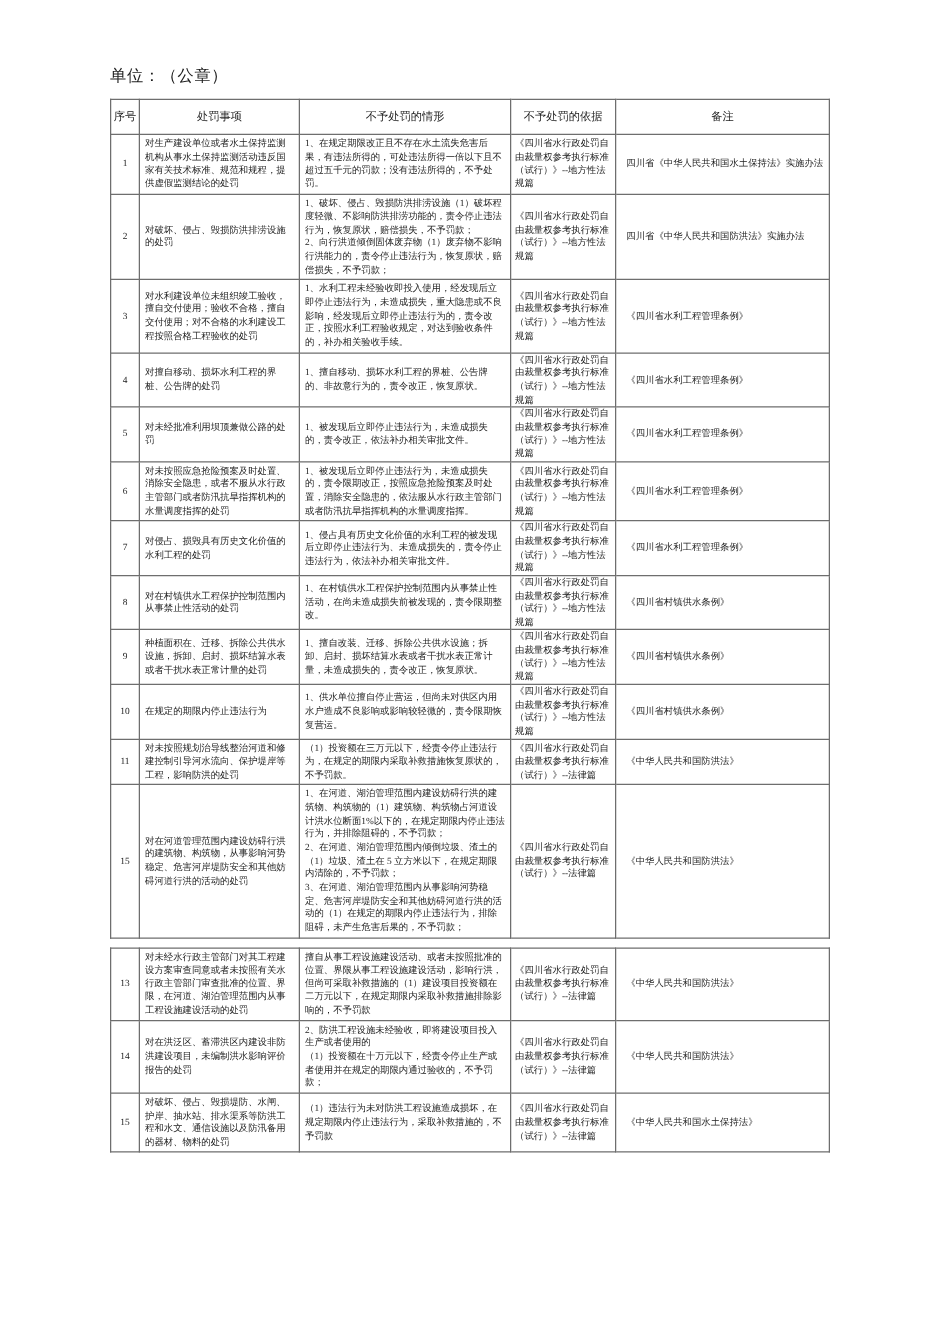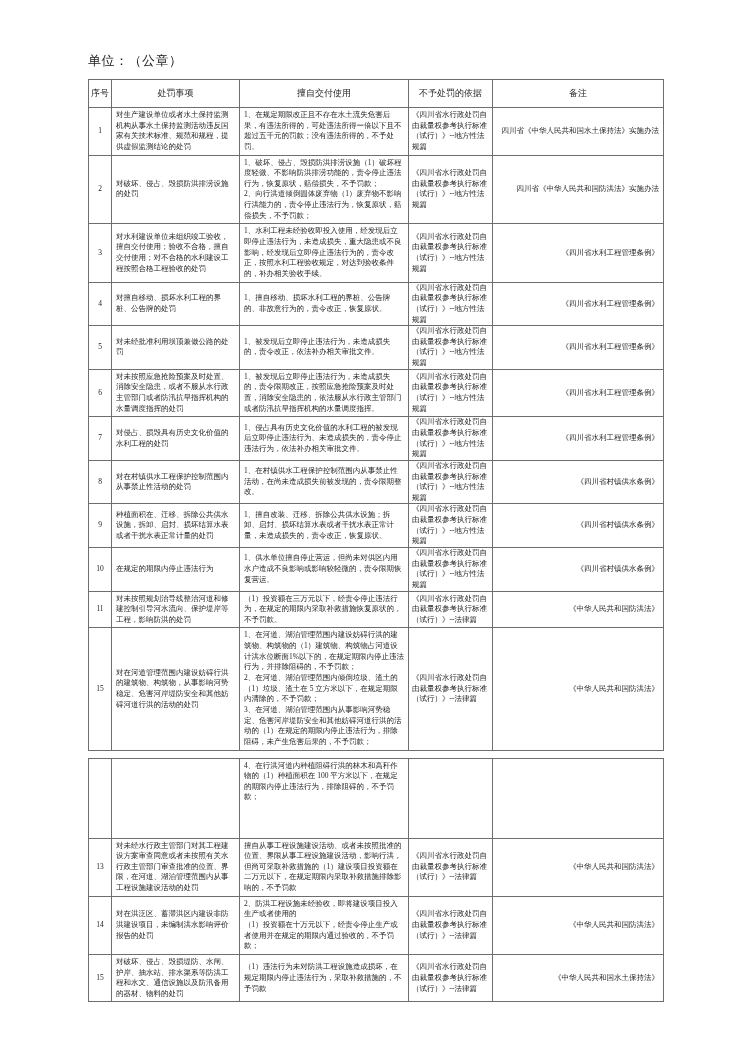--- a/index.html
+++ b/index.html
@@ -49,21 +49,21 @@
   }
   col.c-num    { width:23px;  }
   col.c-item   { width:128px; }
   col.c-scen   { width:169px; }
   col.c-basis  { width:84px;  }
   col.c-remark { width:171px; }
   td.num    { text-align:center; }
   td.item   { text-align:left; }
   td.scen   { text-align:left; white-space:pre-line; }
   td.basis  { text-align:left; padding:0 3px; }
-  td.remark { text-align:right; padding:2px 4px 2px 8px; }
+  td.remark { text-align:left; padding:2px 4px 2px 8px; }
   tr.continuation td { vertical-align:top; height:80px; }
 </style>
 </head>
 <body>
 
 <div class="page">
 
 
   <div class="unit-line">单位：（公章）</div>
 
@@ -72,21 +72,21 @@
       <col class="c-num">
         <col class="c-item">
         <col class="c-scen">
         <col class="c-basis">
         <col class="c-remark">
     </colgroup>
     <thead>
       <tr id="header-row">
           <th>序号</th>
           <th>处罚事项</th>
-          <th>擅自交付使用</th>
+          <th>不予处罚的情形</th>
           <th>不予处罚的依据</th>
           <th>备注</th>
         </tr>
     </thead>
     <tbody id="tbody-page1">
         <tr>
           <td class="num">1</td>
           <td class="item">对生产建设单位或者水土保持监测机构从事水土保持监测活动违反国家有关技术标准、规范和规程，提供虚假监测结论的处罚</td>
           <td class="scen">1、在规定期限改正且不存在水土流失危害后果，有违法所得的，可处违法所得一倍以下且不超过五千元的罚款；没有违法所得的，不予处罚。</td>
           <td class="basis">《四川省水行政处罚自由裁量权参考执行标准（试行）》--地方性法规篇</td>
@@ -177,27 +177,20 @@
 
   <table class="penalty second">
     <colgroup>
       <col class="c-num">
         <col class="c-item">
         <col class="c-scen">
         <col class="c-basis">
         <col class="c-remark">
     </colgroup>
     <tbody id="tbody-page2">
-        <tr class="continuation">
-          <td class="num"></td>
-          <td class="item"></td>
-          <td class="scen">4、在行洪河道内种植阻碍行洪的林木和高秆作物的（1）种植面积在 100 平方米以下，在规定的期限内停止违法行为，排除阻碍的，不予罚款；</td>
-          <td class="basis"></td>
-          <td class="remark"></td>
-        </tr>
         <tr>
           <td class="num">13</td>
           <td class="item">对未经水行政主管部门对其工程建设方案审查同意或者未按照有关水行政主管部门审查批准的位置、界限，在河道、湖泊管理范围内从事工程设施建设活动的处罚</td>
           <td class="scen">擅自从事工程设施建设活动、或者未按照批准的位置、界限从事工程设施建设活动，影响行洪，但尚可采取补救措施的（1）建设项目投资额在二万元以下，在规定期限内采取补救措施排除影响的，不予罚款</td>
           <td class="basis">《四川省水行政处罚自由裁量权参考执行标准（试行）》--法律篇</td>
           <td class="remark">《中华人民共和国防洪法》</td>
         </tr>
         <tr>
           <td class="num">14</td>
           <td class="item">对在洪泛区、蓄滞洪区内建设非防洪建设项目，未编制洪水影响评价报告的处罚</td>

